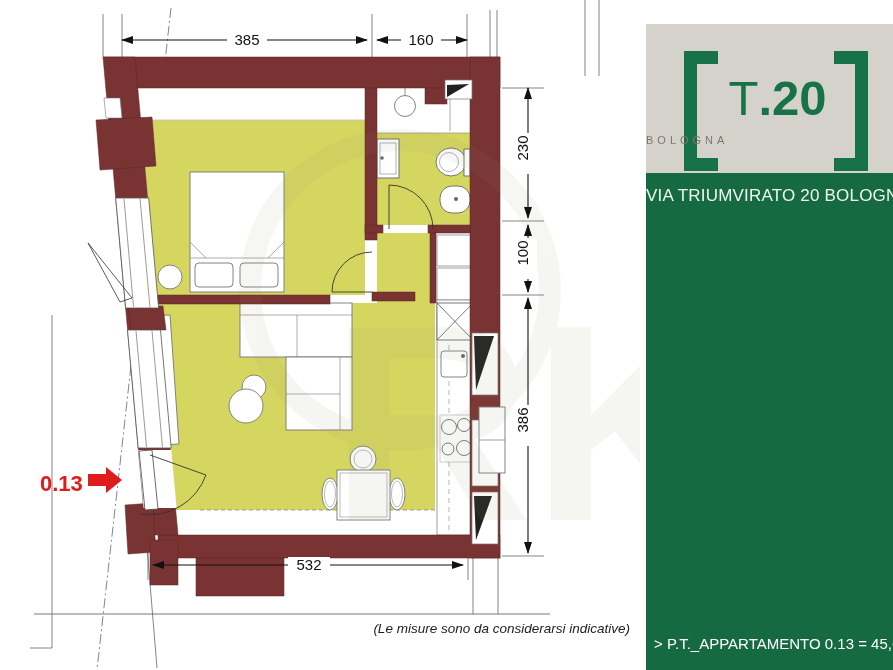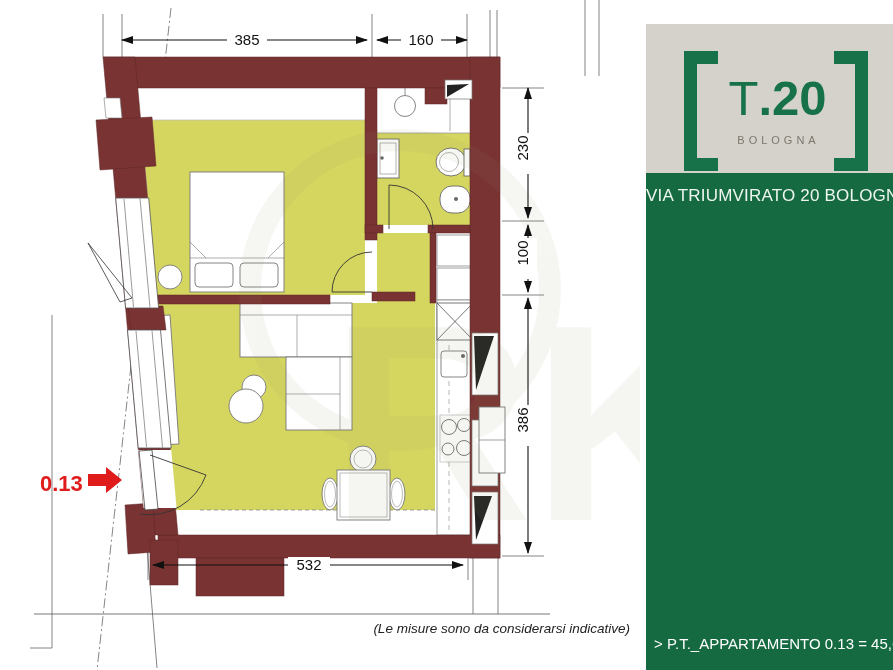--- a/index.html
+++ b/index.html
@@ -10,21 +10,21 @@
   
   .sidebar{position:absolute;left:646px;top:0;width:247px;height:670px;overflow:hidden;margin-top:24px;}
   .logo-block{position:absolute;left:0;top:0;width:100%;height:149px;background:#d5d2cc;}
   .bracket{position:absolute;top:27px;width:21px;height:94px;border:13px solid #177249;box-sizing:content-box;}
   .bracket.left{left:38px;border-right:none;}
   .bracket.right{right:25px;border-left:none;}
   .logo-text{position:absolute;top:50px;left:0;right:0;text-align:center;padding-left:16px;
              font-size:49px;line-height:1;color:#177249;white-space:nowrap;}
   .logo-text .t{font-weight:normal;}
   .logo-text .rest{font-weight:bold;}
-  .bologna{position:absolute;top:110px;left:0;right:0;text-align:center;padding-left:18px;
+  .bologna{position:absolute;top:110px;left:0;right:0;text-align:left;
            font-size:11px;letter-spacing:4px;color:#7d776c;}
   .green-panel{position:absolute;top:149px;left:0;right:0;bottom:0;background:#166a42;color:#fff;}
   .address{position:absolute;top:13px;left:0;width:100%;text-align:center;font-size:17px;
            letter-spacing:.2px;color:#eef6ef;white-space:nowrap;}
   .big-number{position:absolute;top:144px;left:8px;font-size:132px;line-height:1;
               letter-spacing:6px;white-space:nowrap;}
   .big-number .first{font-weight:bold;color:rgba(255,255,255,.34);}
   .big-number .rest{font-weight:normal;color:rgba(255,255,255,.21);}
   .caption{position:absolute;top:462px;left:8px;font-size:15px;color:#ffffff;white-space:pre;}
   .caption .b{font-weight:normal;}

